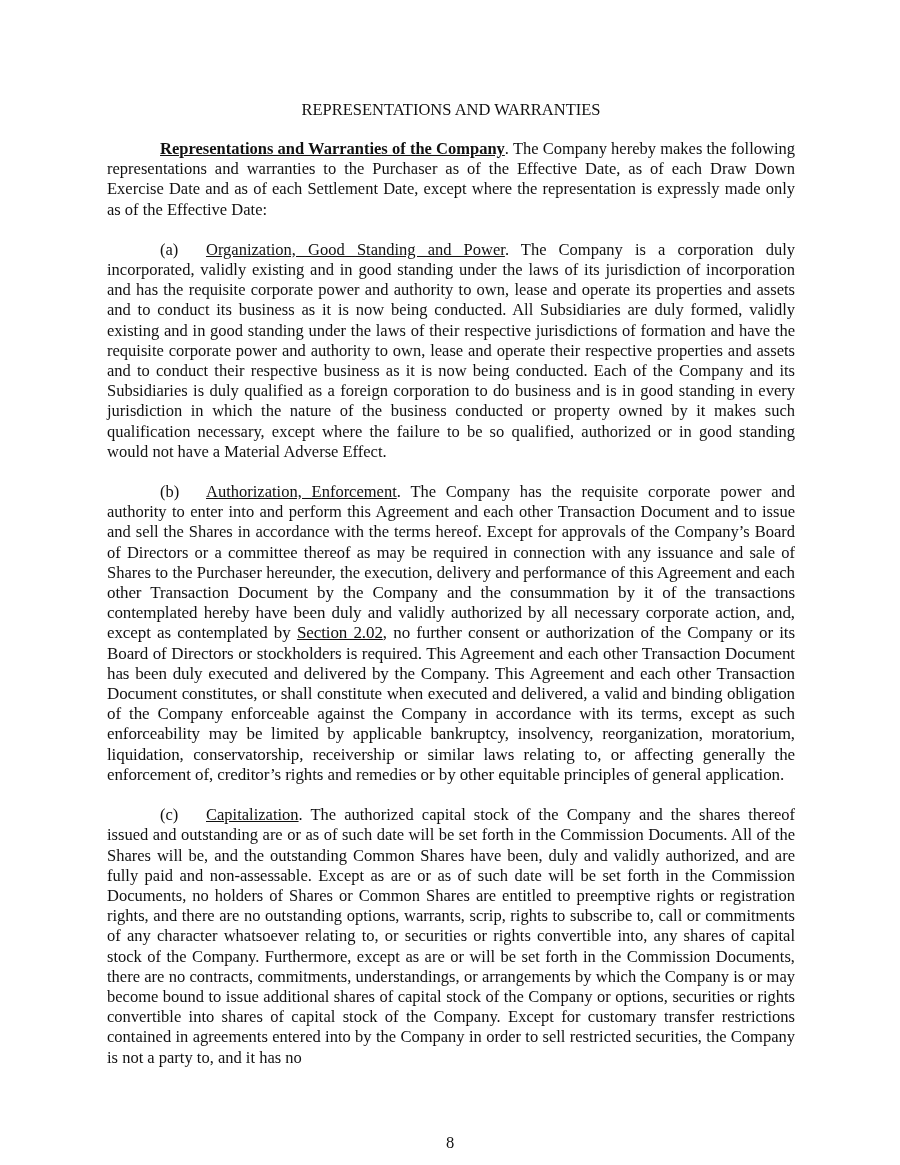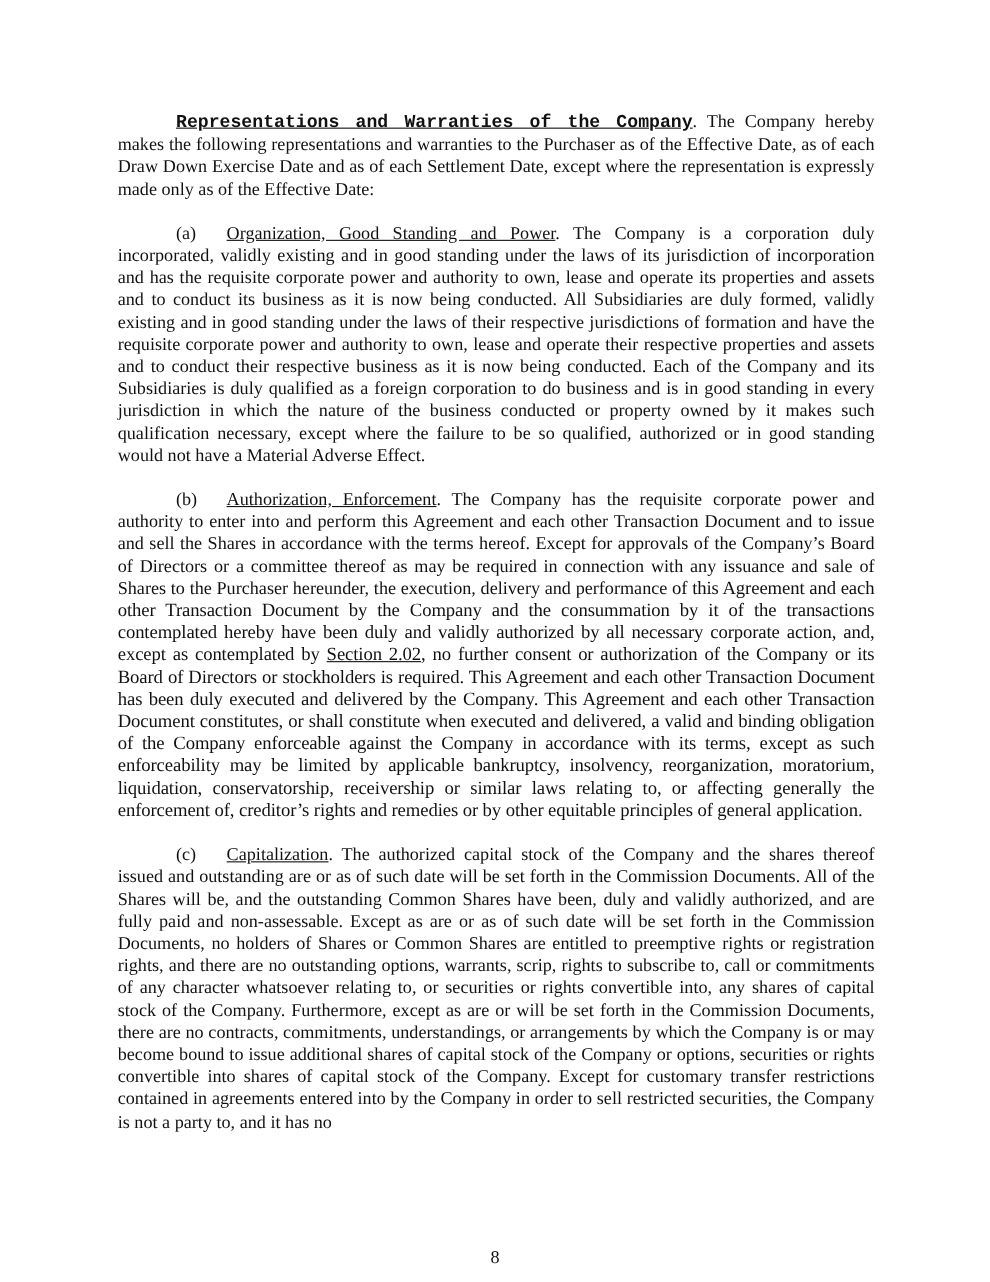--- a/index.html
+++ b/index.html
@@ -2,31 +2,32 @@
 <html><head>
 <meta charset="utf-8">
 <style>
   html, body { margin: 0; padding: 0; background: #ffffff; }
   body { width: 900px; height: 1165px; position: relative; overflow: hidden;
          font-family: "Liberation Serif", "DejaVu Serif", serif; color: #111; }
   .page { position: absolute; left: 107px; top: 100px; width: 688px; }
   .title { text-align: center; font-weight: bold; font-size: 16.5px; line-height: 20px; margin: 0; }
   .subtitle { text-align: center; font-size: 16.5px; line-height: 20px; margin: 0 0 19px 0; }
   p.para { margin: 0 0 20px 0; font-size: 16.5px; line-height: 20.2px; text-align: justify; text-indent: 53px; }
-  .bold-u { font-weight: bold; text-decoration: underline; font-family: Liberation Mono, monospace; }
+  .bold-u { font-weight: bold; text-decoration: underline; }
   .u { text-decoration: underline; }
   .label { display: inline-block; width: 46px; text-indent: 0; }
   .dense { font-size: 17px; letter-spacing: -0.1px; }
   .page-number { position: absolute; top: 1133px; left: 0; width: 900px; text-align: center;
                  font-size: 16.5px; line-height: 20px; }
 </style>
 </head>
 <body>
 
 <div class="page">
+  <p class="subtitle">REPRESENTATIONS AND WARRANTIES</p>
 
   <p class="para"><span class="bold-u">Representations and Warranties of the Company</span><span>. The Company hereby makes the following representations and warranties to the Purchaser as of the Effective Date, as of each Draw Down Exercise Date and as of each Settlement Date, except where the representation is expressly made only as of the Effective Date:</span></p>
 
   <p class="para"><span class="label">(a)</span><span class="u">Organization, Good Standing and Power</span><span>. The Company is a corporation duly incorporated, validly existing and in good standing under the laws of its jurisdiction of incorporation and has the requisite corporate power and authority to own, lease and operate its properties and assets and to conduct its business as it is now being conducted. All Subsidiaries are duly formed, validly existing and in good standing under the laws of their respective jurisdictions of formation and have the requisite corporate power and authority to own, lease and operate their respective properties and assets and to conduct their respective business as it is now being conducted. Each of the Company and its Subsidiaries is duly qualified as a foreign corporation to do business and is in good standing in every jurisdiction in which the nature of the business conducted or property owned by it makes such qualification necessary, except where the failure to be so qualified, authorized or in good standing would not have a Material Adverse Effect.</span></p>
 
   <p class="para"><span class="label">(b)</span><span class="u">Authorization, Enforcement</span><span>. The Company has the requisite corporate power and authority to enter into and perform this Agreement and each other Transaction Document and to issue and sell the Shares in accordance with the terms hereof. Except for approvals of the Company’s Board of Directors or a committee thereof as may be required in connection with any issuance and sale of Shares to the Purchaser hereunder, the execution, delivery and performance </span><span class="dense">of this Agreement and each other Transaction Document by the Company and the consummation by it of the transactions contemplated hereby have been duly and validly authorized by all necessary corporate action, and, except as contemplated by </span><span class="dense u">Section 2.02</span><span class="dense">, no further consent or authorization of the Company or its Board of Directors or stockholders is required. This Agreement and each other Transaction Document has been duly executed and delivered by the Company. This Agreement and each other Transaction Document constitutes, or shall constitute when executed and delivered, a valid and binding obligation of the Company enforceable against the Company in accordance with its terms, except as such enforceability may be limited by applicable bankruptcy, insolvency, reorganization, moratorium, liquidation, conservatorship, receivership or similar laws relating to, or affecting generally the enforcement of, creditor’s rights and remedies or by other equitable principles of general application.</span></p>
 
   <p class="para"><span class="label">(c)</span><span class="u">Capitalization</span><span>. The authorized capital stock of the Company and the shares thereof issued and outstanding are or as of such date will be set forth in the Commission Documents. All of the Shares will be, and the outstanding Common Shares have been, duly and validly authorized, and are fully paid and non-assessable. Except as are or as of such date will be set forth in the Commission Documents, no holders of Shares or Common Shares are entitled to preemptive rights or registration rights, and there are no outstanding options, warrants, scrip, rights to subscribe to, call or commitments of any character whatsoever relating to, or securities or rights convertible into, any shares of capital stock of the Company. Furthermore, except as are or will be set forth in the Commission Documents, there are no contracts, commitments, understandings, or arrangements by which the Company is or may become bound to issue additional shares of capital stock of the Company or options, securities or rights convertible into shares of capital stock of the Company. Except for customary transfer restrictions contained in agreements entered into by the Company in order to sell restricted securities, the Company is not a party to, and it has no</span></p>
 </div>
 

